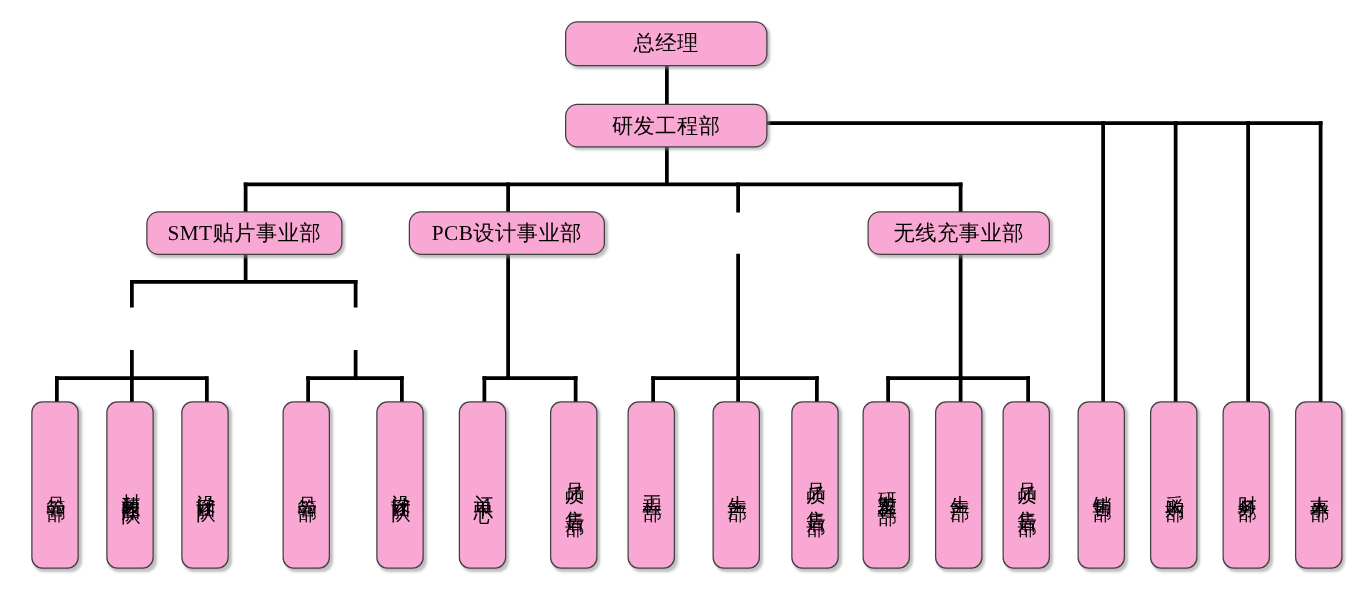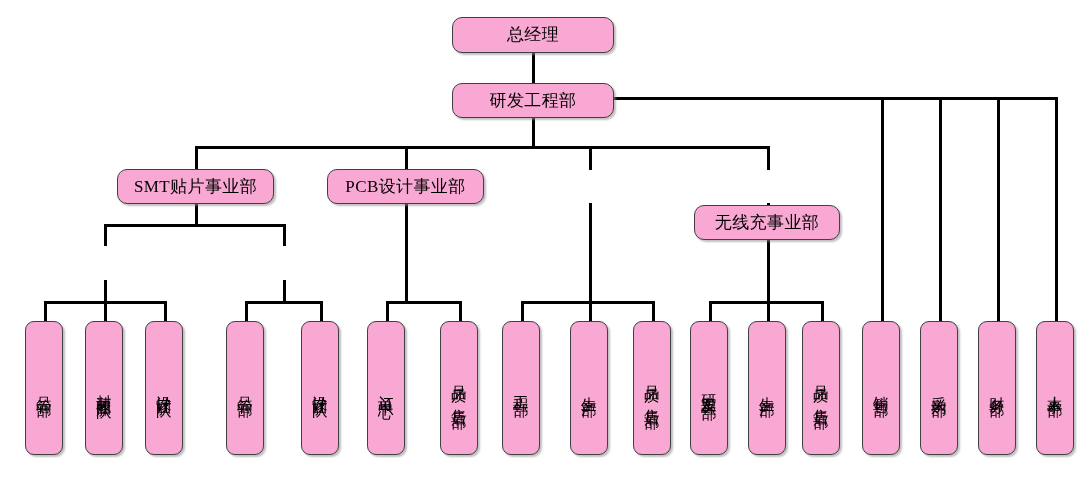--- a/index.html
+++ b/index.html
@@ -123,21 +123,21 @@
   <div class="node h-node" style="left:452px;top:83px;width:162px;height:35px;">
     <span class="txt">研发工程部</span>
   </div>
 
   <div class="node h-node" style="left:117px;top:169px;width:157px;height:35px;">
     <span class="txt">SMT贴片事业部</span>
   </div>
   <div class="node h-node" style="left:327px;top:169px;width:157px;height:35px;">
     <span class="txt">PCB设计事业部</span>
   </div>
-  <div class="node h-node" style="left:694px;top:169px;width:146px;height:35px;margin-top:36px;">
+  <div class="node h-node" style="left:694px;top:169px;width:146px;height:35px;">
     <span class="txt">无线充事业部</span>
   </div>
 
 
   <div class="node v-node" style="left:25px;top:321px;width:38px;height:134px;">
     <span class="txt">品管部</span>
   </div>
   <div class="node v-node" style="left:85px;top:321px;width:38px;height:134px;">
     <span class="txt">封装库团队</span>
   </div>

